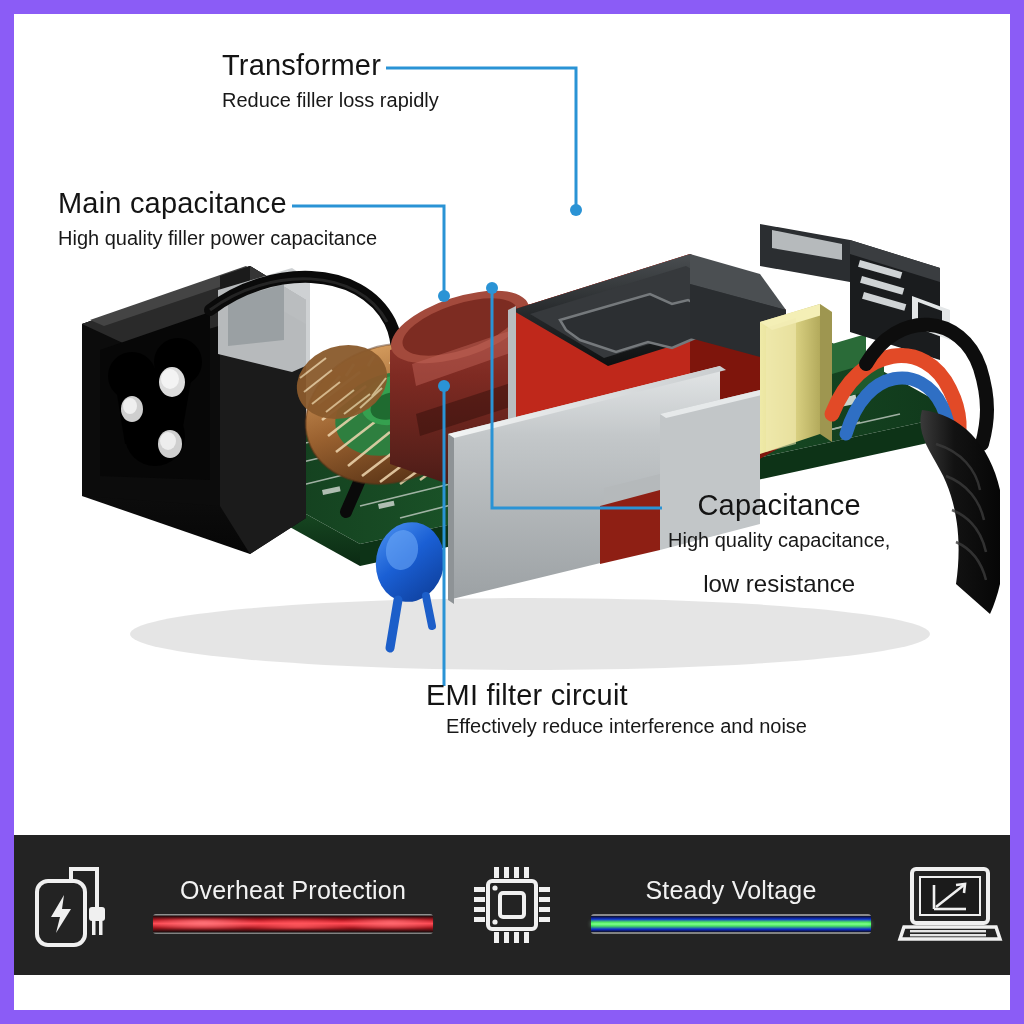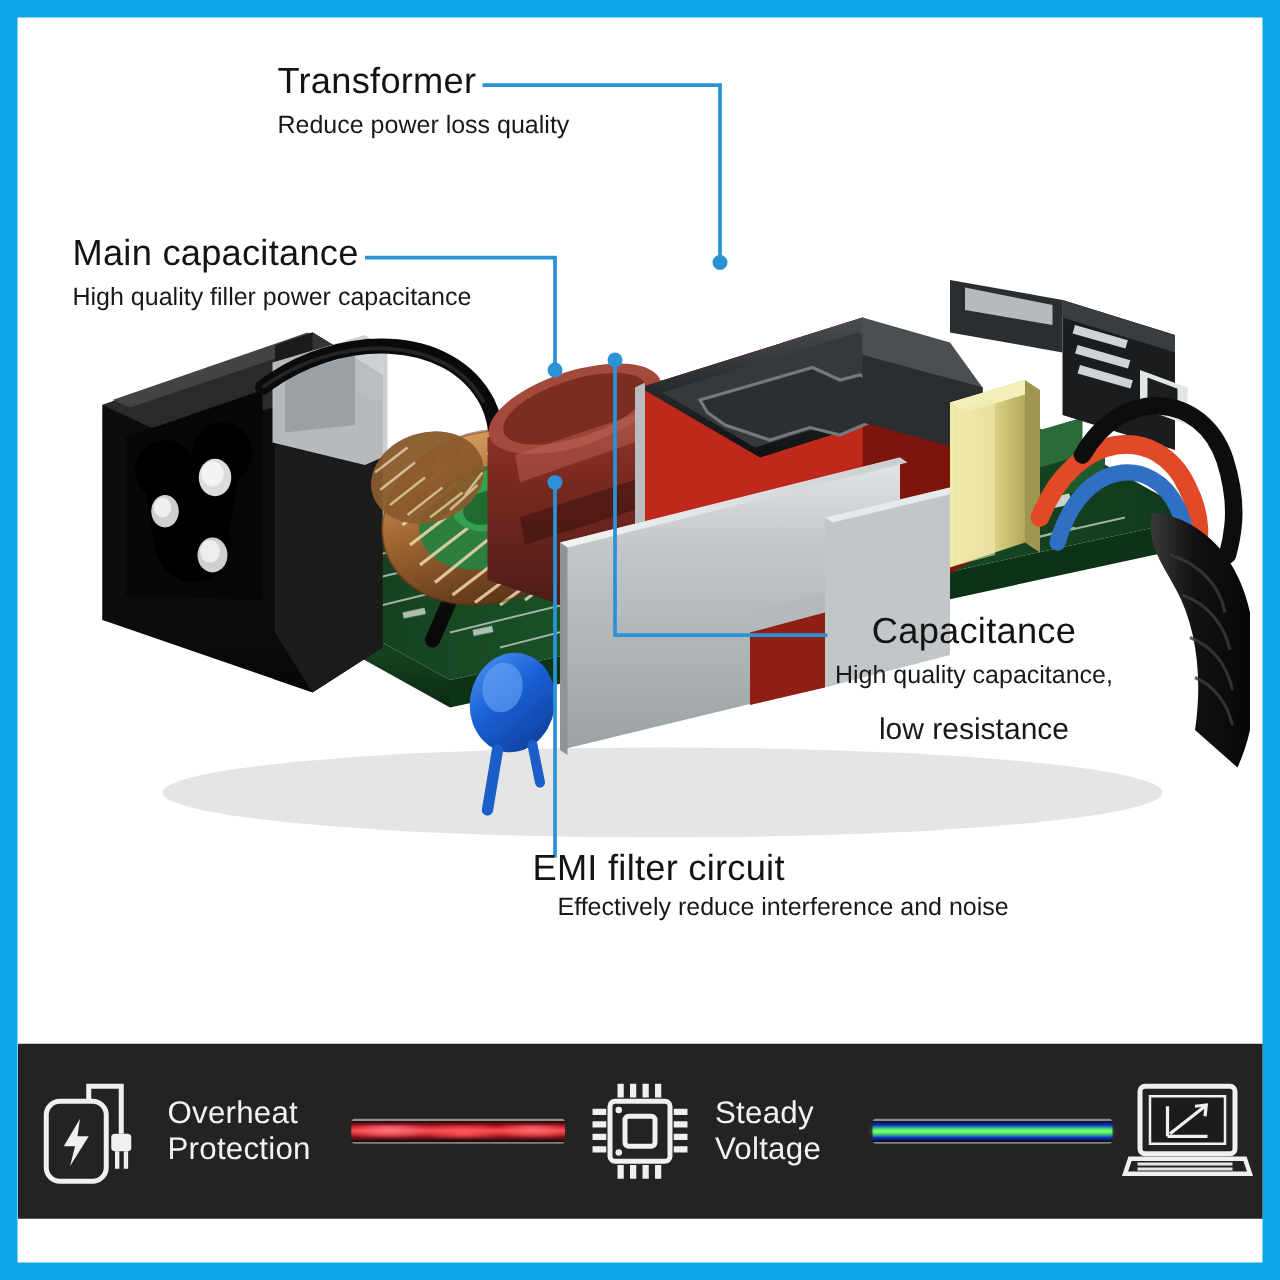--- a/index.html
+++ b/index.html
@@ -3,21 +3,21 @@
 <meta charset="utf-8">
 <style>
   * { margin:0; padding:0; box-sizing:border-box; }
   html,body{
     width:1024px; height:1024px; overflow:hidden;
     font-family:"Liberation Sans", sans-serif;
     background:#d8e000;
   }
   #page{
     position:relative; width:1024px; height:1024px;
-    background:#0ea5e9;
+    background:#8b5cf6;
   }
   
   #canvas{
     position:absolute; left:14px; top:14px;
     width:996px; height:996px;
     background:#ffffff;
     overflow:hidden;
   }
 
   
@@ -43,21 +43,21 @@
   }
 
   
   #featurebar{
     position:absolute; left:0px; top:821px;
     width:996px; height:140px;
     background:#232323;
     display:flex; align-items:center;
   }
   .fb-icon{ width:120px; display:flex; align-items:center; justify-content:center; }
-  .fb-block{ flex:1; display:flex; align-items:center;
+  .fb-block{ flex:1; display:flex; flex-direction:column; align-items:center;
              justify-content:center; gap:9px; }
   .fb-label{ color:#f2f2f2; font-size:25px; letter-spacing:.2px; }
   .fb-glow{ width:88%; height:20px; position:relative; }
 
   .glow-red{
     border-radius:3px;
     background:
       linear-gradient(180deg,
         rgba(150,150,150,.95) 0%, rgba(150,150,150,.95) 7%,
         rgba(20,10,10,1) 8%,
@@ -393,21 +393,21 @@
       <g fill="#2a93d5">
         <circle cx="562" cy="196" r="6"></circle>
         <circle cx="430" cy="282" r="6"></circle>
         <circle cx="478" cy="274" r="6"></circle>
         <circle cx="430" cy="372" r="6"></circle>
       </g>
     </svg>
 
     <div class="callout" style="left:208px; top:36px;">
       <div class="c-title">Transformer</div>
-      <div class="c-sub">Reduce power loss quality</div>
+      <div class="c-sub">Reduce filler loss rapidly</div>
     </div>
 
     <div class="callout" style="left:44px; top:174px;">
       <div class="c-title">Main capacitance</div>
       <div class="c-sub">High quality filler power capacitance</div>
     </div>
 
     <div class="callout" style="left:654px; top:476px;text-align:center;">
       <div class="c-title">Capacitance</div>
       <div class="c-sub">High quality capacitance,</div>

